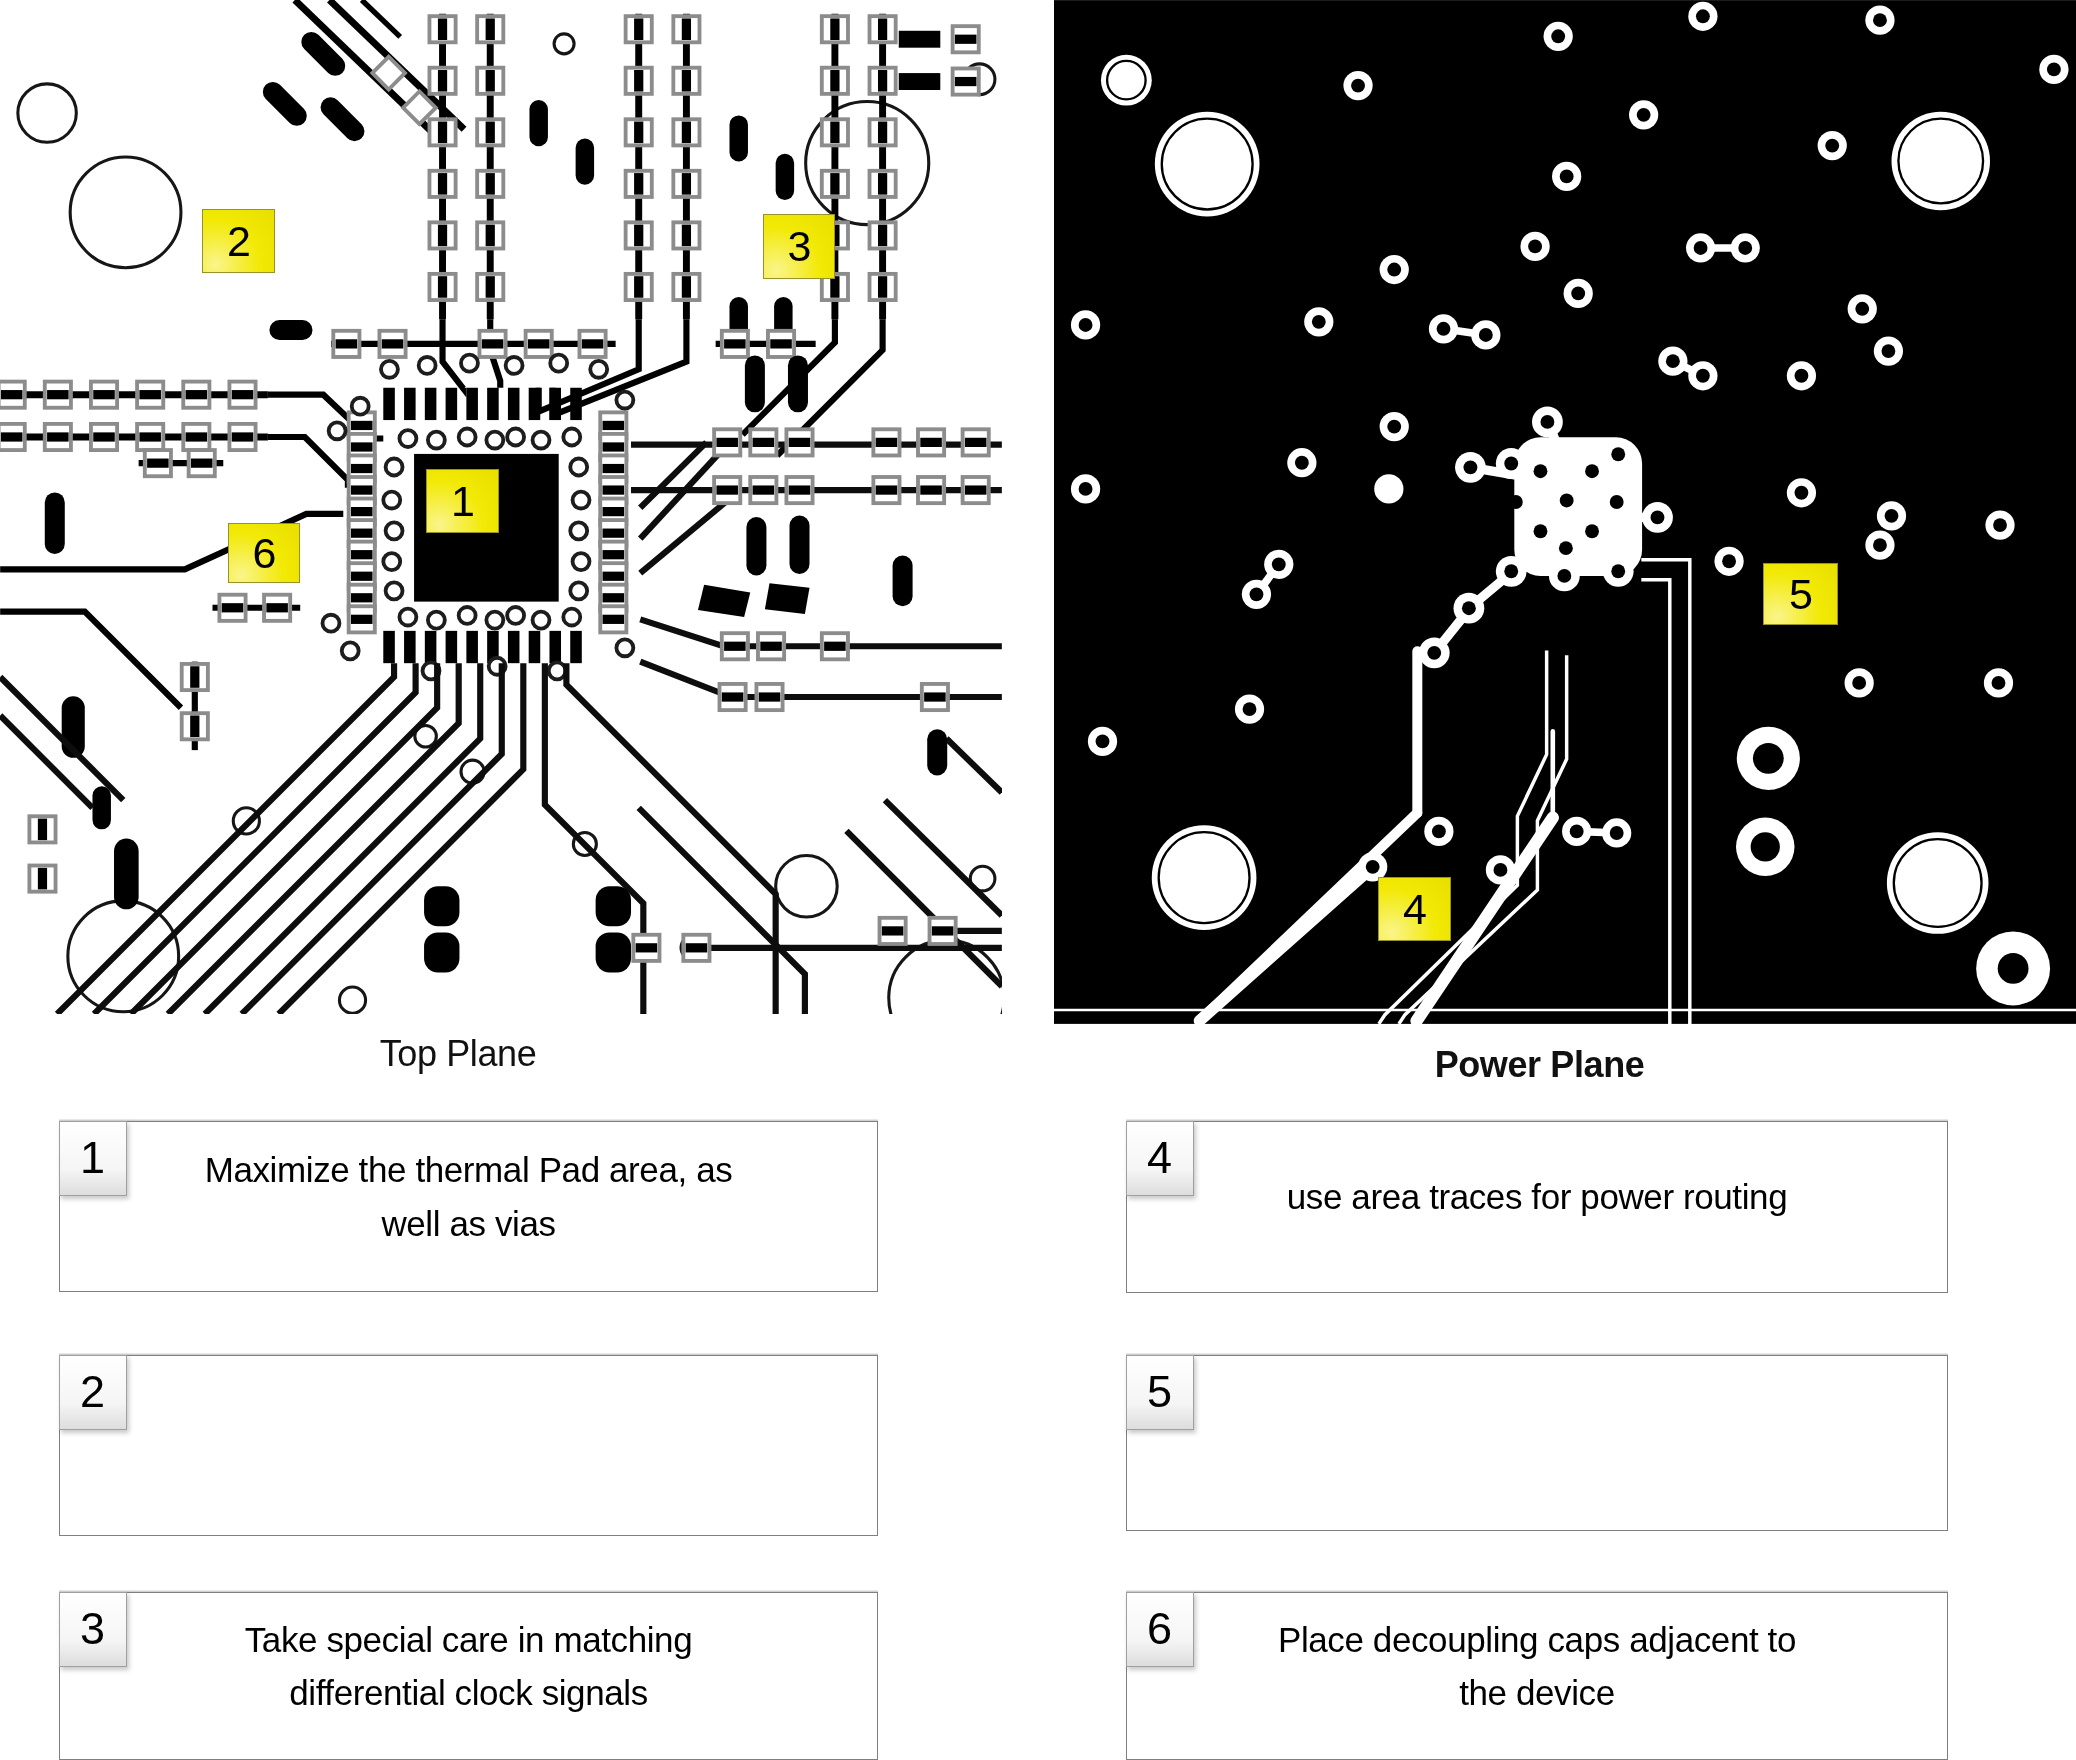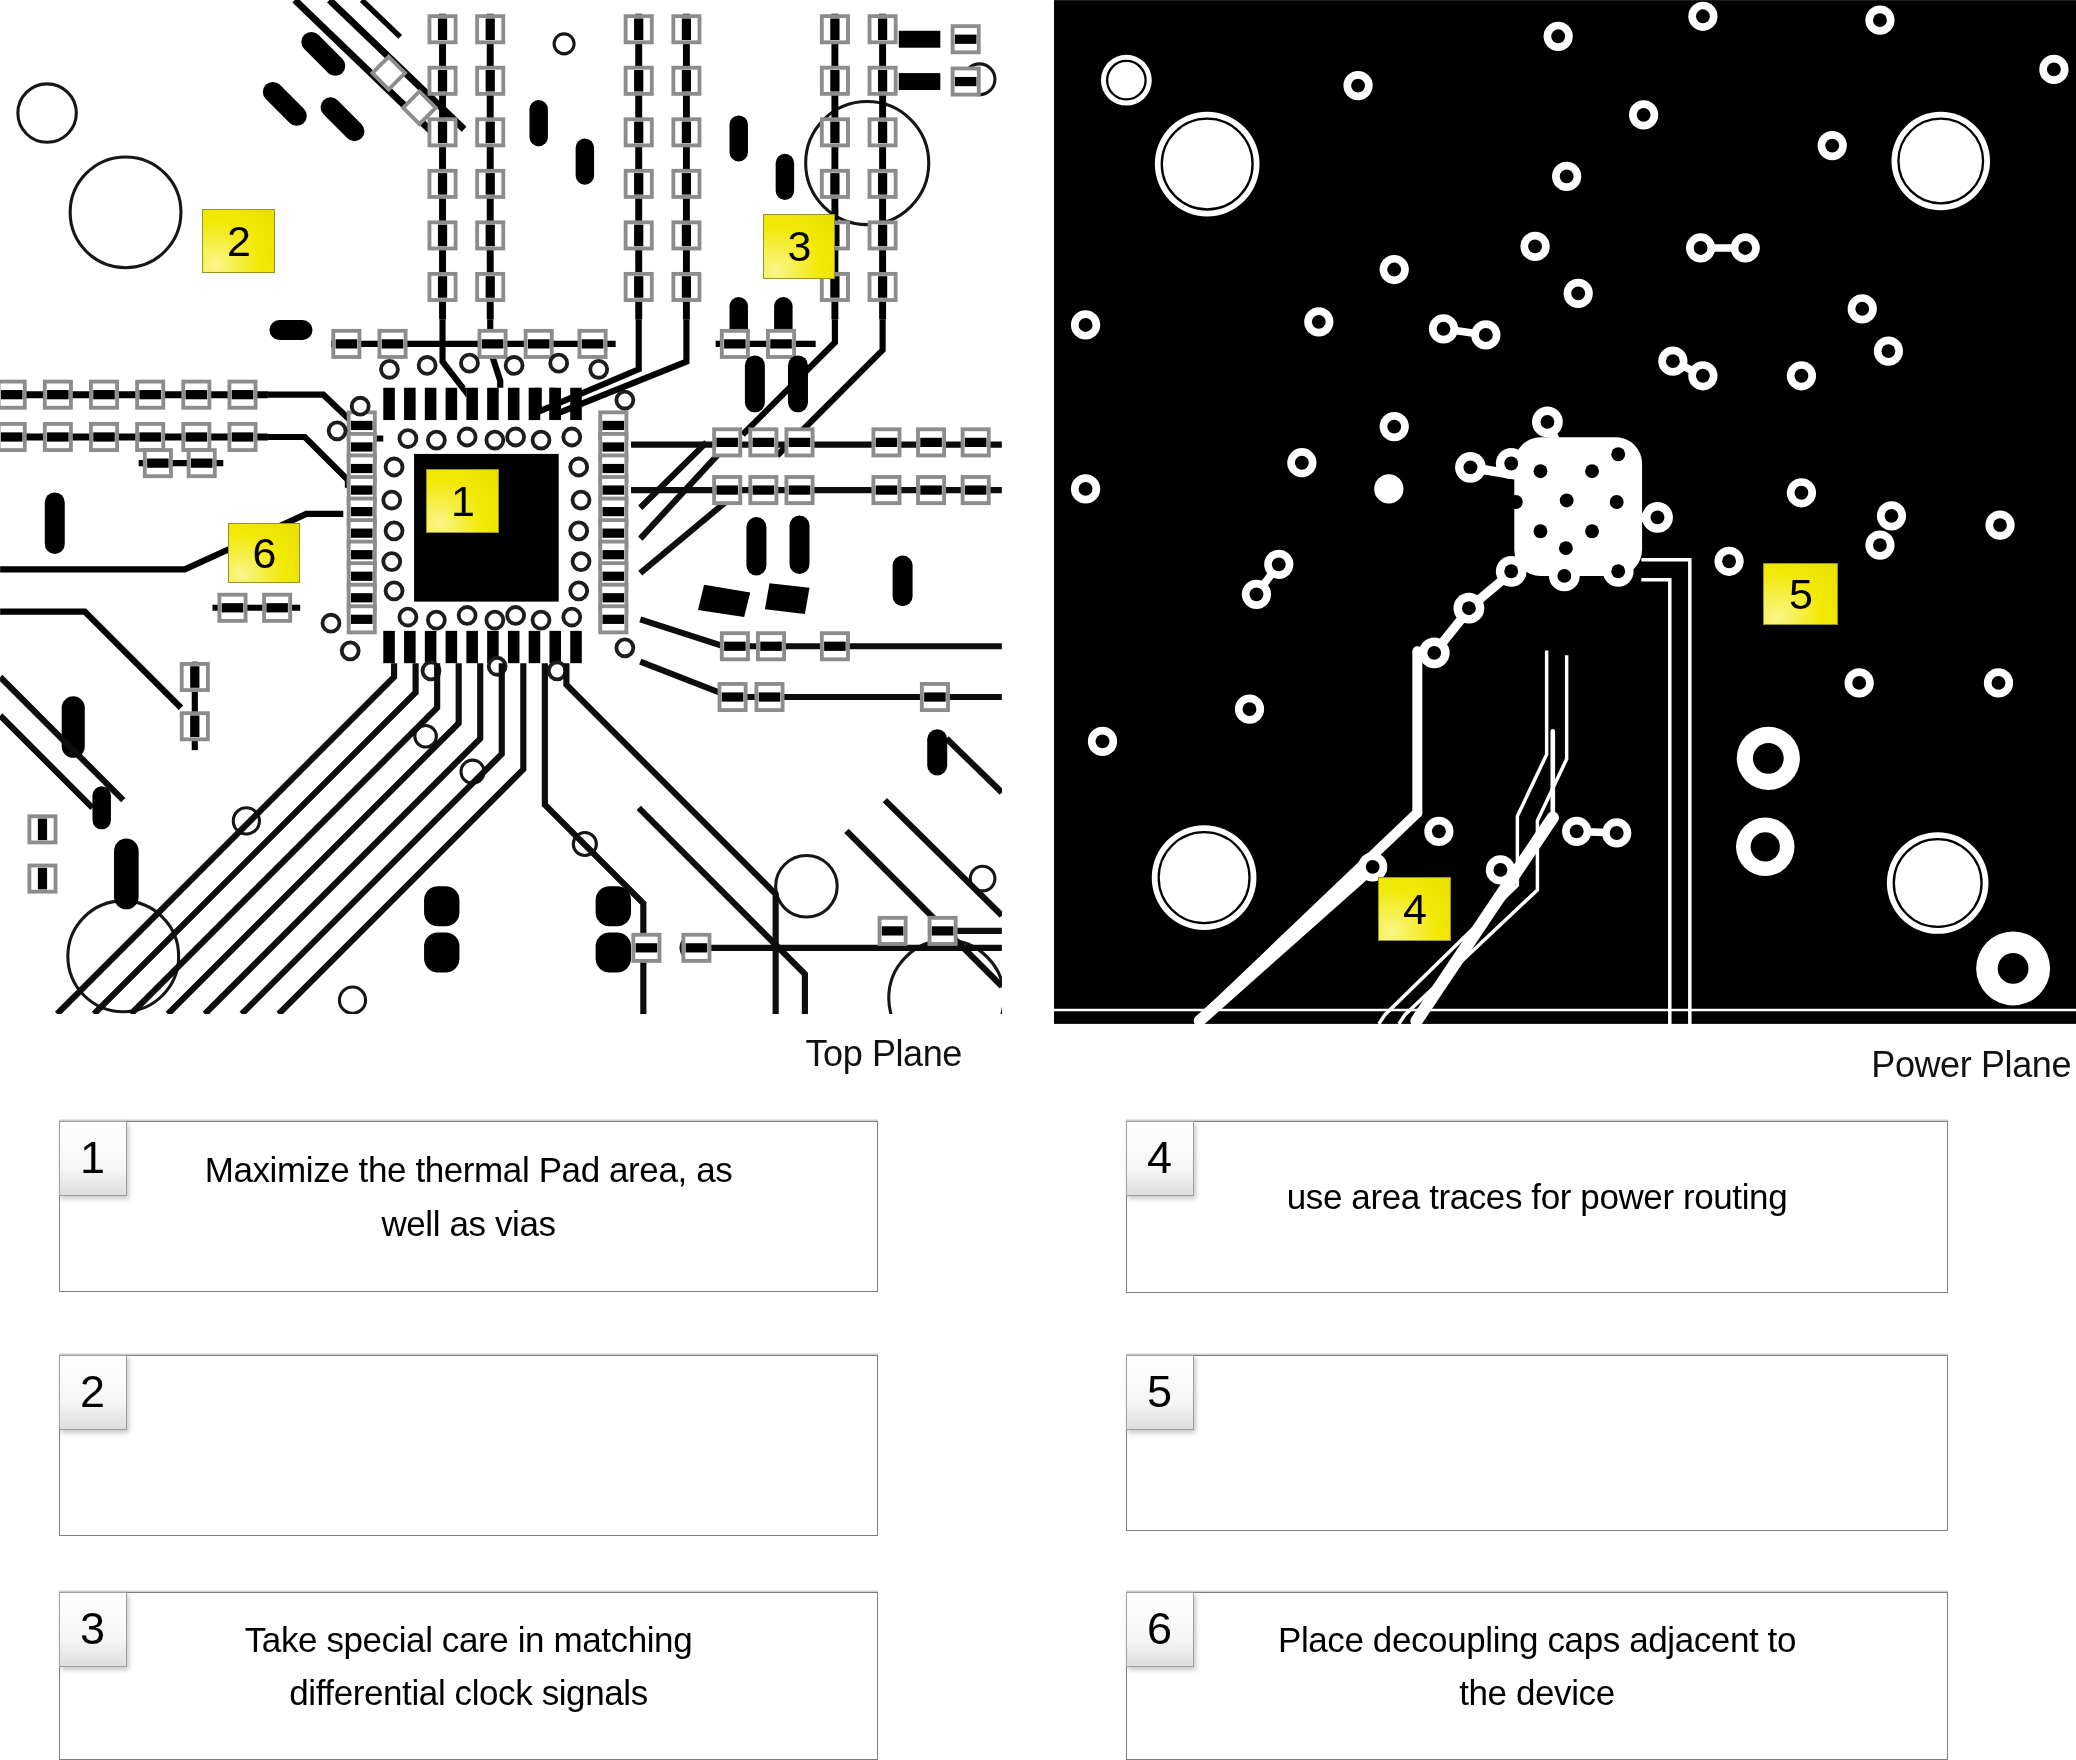--- a/index.html
+++ b/index.html
@@ -8,28 +8,27 @@
     width:2077px;height:1760px;
     background:#ffffff;
     font-family:"Liberation Sans", sans-serif;
     overflow:hidden;
   }
   .panel-svg{position:absolute;display:block;}
   #top-panel{left:0;top:0;}
   #power-panel{left:1054px;top:0;}
   .caption{
     position:absolute;
-    text-align:right;
+    text-align:center;
     font-size:36px;
     letter-spacing:-0.4px;
     color:#111;
-    padding-left:46px;
   }
   #caption-top{left:0;top:1033px;width:916px;}
-  #caption-power{left:1054px;top:1044px;width:971px;}
+  #caption-power{left:1054px;top:1044px;width:971px;font-weight:bold;}
 
   .marker{
     position:absolute;
     display:flex;align-items:center;justify-content:center;
     background:radial-gradient(circle at 18% 88%, #faf58a 0%, var(--marker-yellow,#f2e905) 55%, #e8df00 100%);
     border:1.5px solid var(--marker-border,#97932a);
     box-sizing:border-box;
     font-size:43px;
     color:#000;
     letter-spacing:-0.8px;

